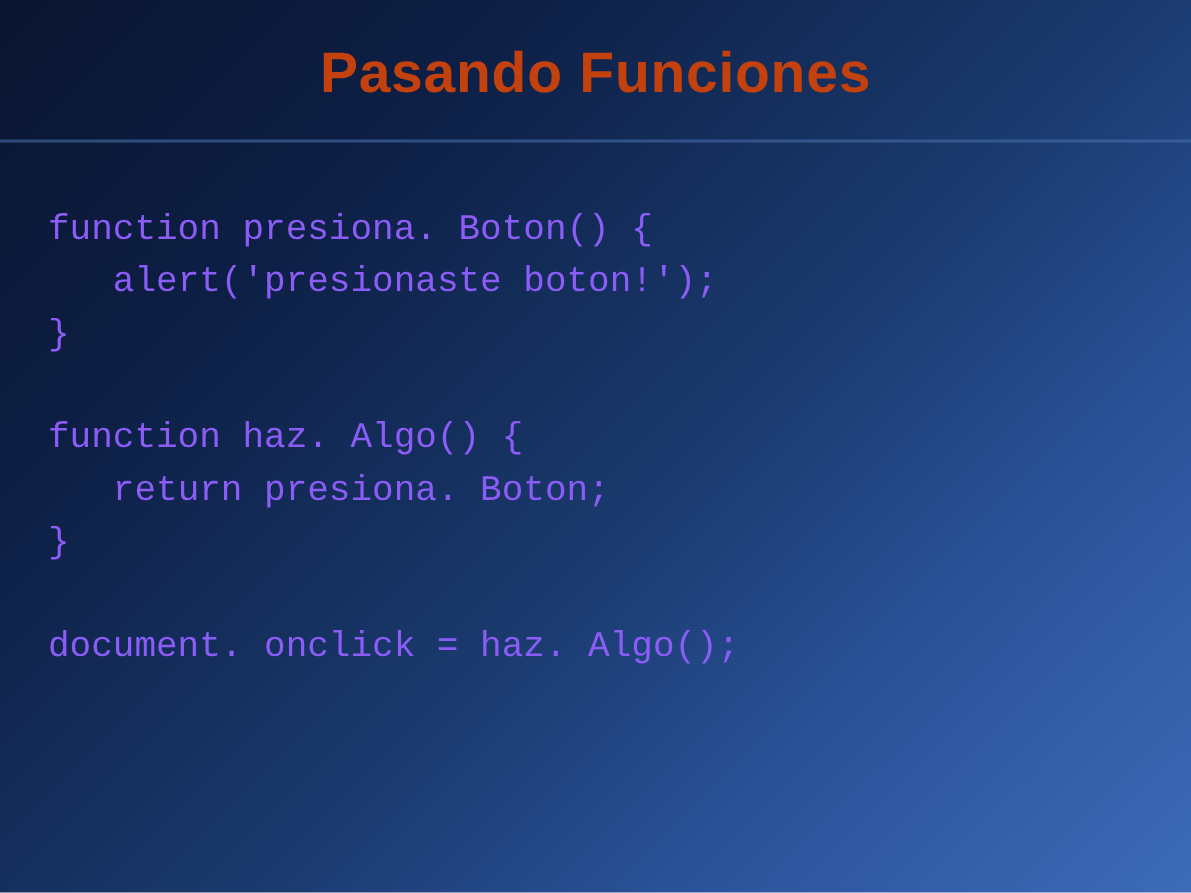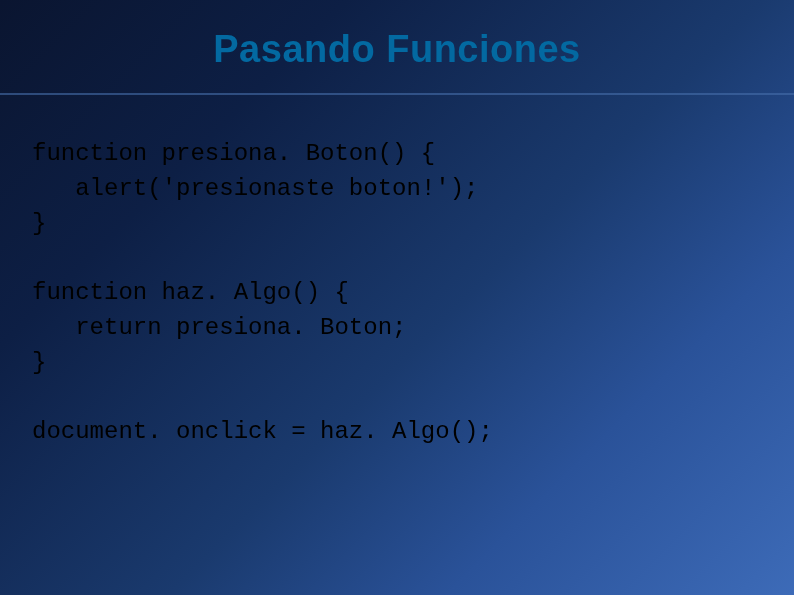--- a/index.html
+++ b/index.html
@@ -19,30 +19,30 @@
       height: 100%;
       position: relative;
     }
     .title-area {
       padding-top: 28px;
       padding-bottom: 22px;
       text-align: center;
       border-bottom: 2px solid rgba(70, 110, 170, 0.6);
     }
     .title {
-      color: #0369a1;
+      color: #c2410c;
       font-size: 38px;
       font-weight: bold;
       letter-spacing: 0.5px;
     }
     .code-area {
       padding: 42px 32px 0 32px;
       font-family: "Courier New", Courier, monospace;
       font-size: 24px;
-      color: #000000;
+      color: #8b5cf6;
       line-height: 1.45;
       white-space: pre;
     }
   </style>
 </head>
 <body>
 
 <div class="slide">
   <div class="title-area">
     <h1 class="title">Pasando Funciones</h1>

